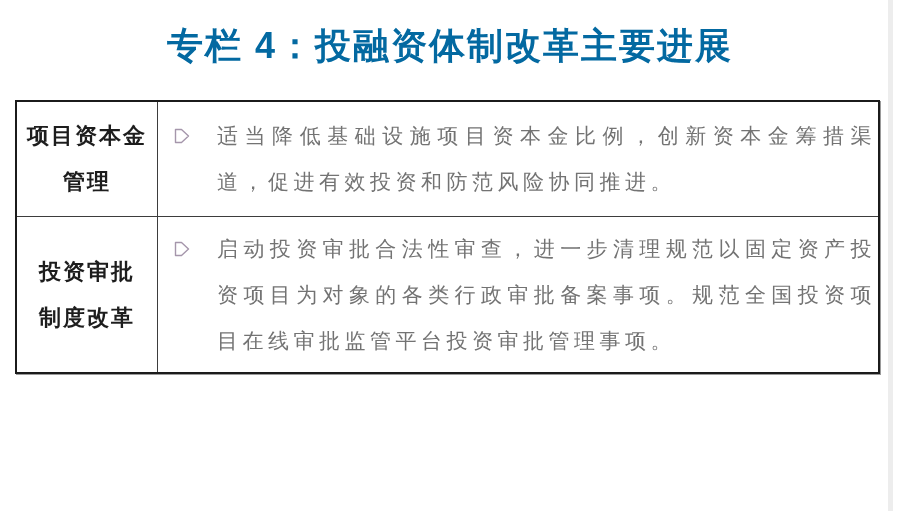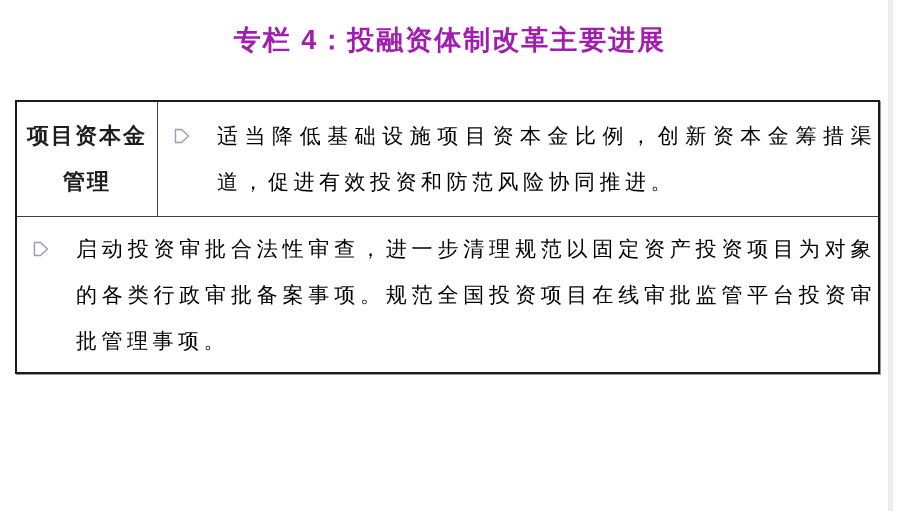--- a/index.html
+++ b/index.html
@@ -14,24 +14,24 @@
     width: 900px;
     height: 511px;
     background: #ffffff;
   }
   .doc-title {
     position: absolute;
     top: 22px;
     left: 0;
     width: 100%;
     text-align: center;
-    font-size: 27px;
+    font-size: 36px;
     font-weight: 700;
     letter-spacing: 2px;
-    color: #a21caf;
+    color: #0369a1;
     font-family: "Liberation Sans", "DejaVu Sans", sans-serif;
   }
   .box-table {
     position: absolute;
     left: 15px;
     top: 100px;
     width: 865px;
     border: 2px solid #1b1b1b;
     background: #ffffff;
     box-shadow: 1px 1px 0 #9a9a9a;
@@ -77,21 +77,21 @@
     height: 20px;
     display: block;
   }
   .content-text {
     flex: 1 1 auto;
     font-family: "Liberation Serif", "DejaVu Serif", serif;
     font-size: 21px;
     line-height: 46px;
     letter-spacing: 4.5px;
     text-align: justify;
-    color: #000000;
+    color: #737373;
     padding-right: 2px;
     min-width: 0;
   }
   .page-edge-strip {
     position: absolute;
     top: 0;
     left: 888px;
     width: 5px;
     height: 511px;
     background: #e9e9e9;
@@ -117,20 +117,24 @@
           <svg class="bullet" width="18" height="20" viewBox="0 0 18 20">
             <path d="M2.5 3.5 H8.5 L15.5 10 L8.5 16.5 H2.5 Z" fill="none" stroke-width="1.4" stroke-linejoin="round" stroke="#a596ab"></path>
           </svg>
           <div class="content-text">适当降低基础设施项目资本金比例，创新资本金筹措渠道，促进有效投资和防范风险协同推进。</div>
         </div>
       </div>
     </div>
 
 
     <div class="trow r3">
+      <div class="label-cell">
+        <div>投资审批</div>
+        <div>制度改革</div>
+      </div>
       <div class="content-cell">
         <div class="content-inner">
           <svg class="bullet" width="18" height="20" viewBox="0 0 18 20">
             <path d="M2.5 3.5 H8.5 L15.5 10 L8.5 16.5 H2.5 Z" fill="none" stroke-width="1.4" stroke-linejoin="round" stroke="#a596ab"></path>
           </svg>
           <div class="content-text">启动投资审批合法性审查，进一步清理规范以固定资产投资项目为对象的各类行政审批备案事项。规范全国投资项目在线审批监管平台投资审批管理事项。</div>
         </div>
       </div>
     </div>
 

